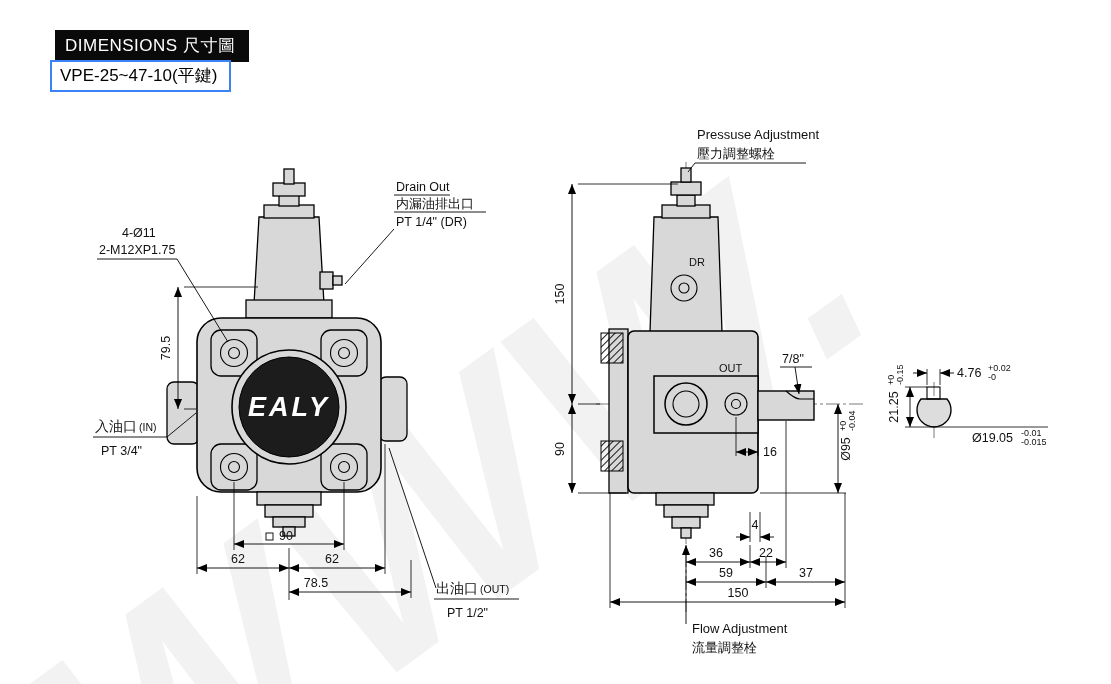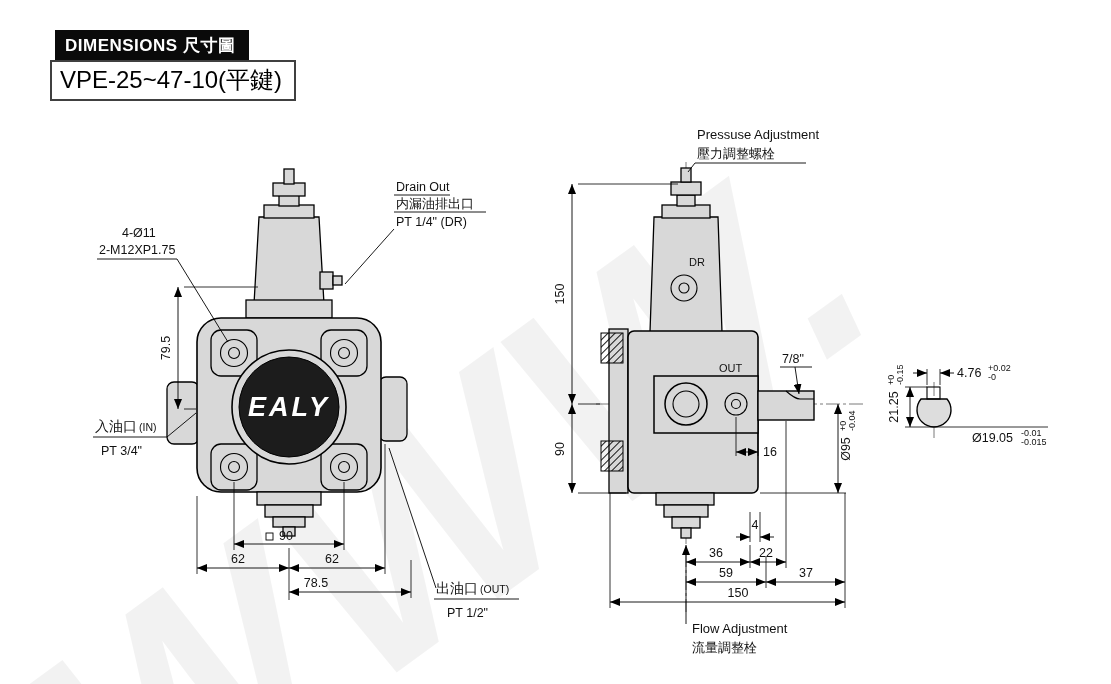--- a/index.html
+++ b/index.html
@@ -2,22 +2,22 @@
 <html><head>
 <meta charset="utf-8">
 <style>
   html,body{margin:0;padding:0;background:#fff;}
   .page{position:relative;width:1111px;height:684px;background:#fff;overflow:hidden;
         font-family:"Liberation Sans",sans-serif;}
   .watermark{position:absolute;left:-30px;top:640px;transform:rotate(-36deg);
         transform-origin:0 0;font-size:300px;font-weight:bold;font-style:italic;
         color:rgba(0,0,0,0.05);white-space:nowrap;z-index:0;letter-spacing:8px;}
   .title-box{position:absolute;left:55px;top:30px;background:#0a0a0a;color:#fff;
-        font-weight:bold;font-size:17px;padding:4px 14px 5px 10px;letter-spacing:.5px;z-index:2;}
-  .model-box{position:absolute;left:50px;top:60px;border:2px solid #404040;font-size:24px;
+        font-weight:normal;font-size:17px;padding:4px 14px 5px 10px;letter-spacing:.5px;z-index:2;}
+  .model-box{position:absolute;left:50px;top:60px;border:2px solid #3b82f6;font-size:17px;
         padding:2px 12px 3px 8px;background:#fff;z-index:2;}
   svg{position:absolute;left:0;top:0;z-index:1;}
   .outline{fill:#d8d8d8;stroke:#000;stroke-width:1.3;}
   .thin{fill:none;stroke:#000;stroke-width:1.1;}
   .dim{fill:none;stroke:#000;stroke-width:0.9;}
   .ext{fill:none;stroke:#000;stroke-width:0.8;}
   .cl{fill:none;stroke:#000;stroke-width:0.7;stroke-dasharray:14 3 3 3;opacity:.75;}
   text{font-family:"Liberation Sans",sans-serif;fill:#111;}
   .t9{font-size:9px;} .t11{font-size:11px;} .t12{font-size:12.5px;}
   .t13{font-size:13px;} .t14{font-size:14px;} .t10{font-size:10.5px;}

